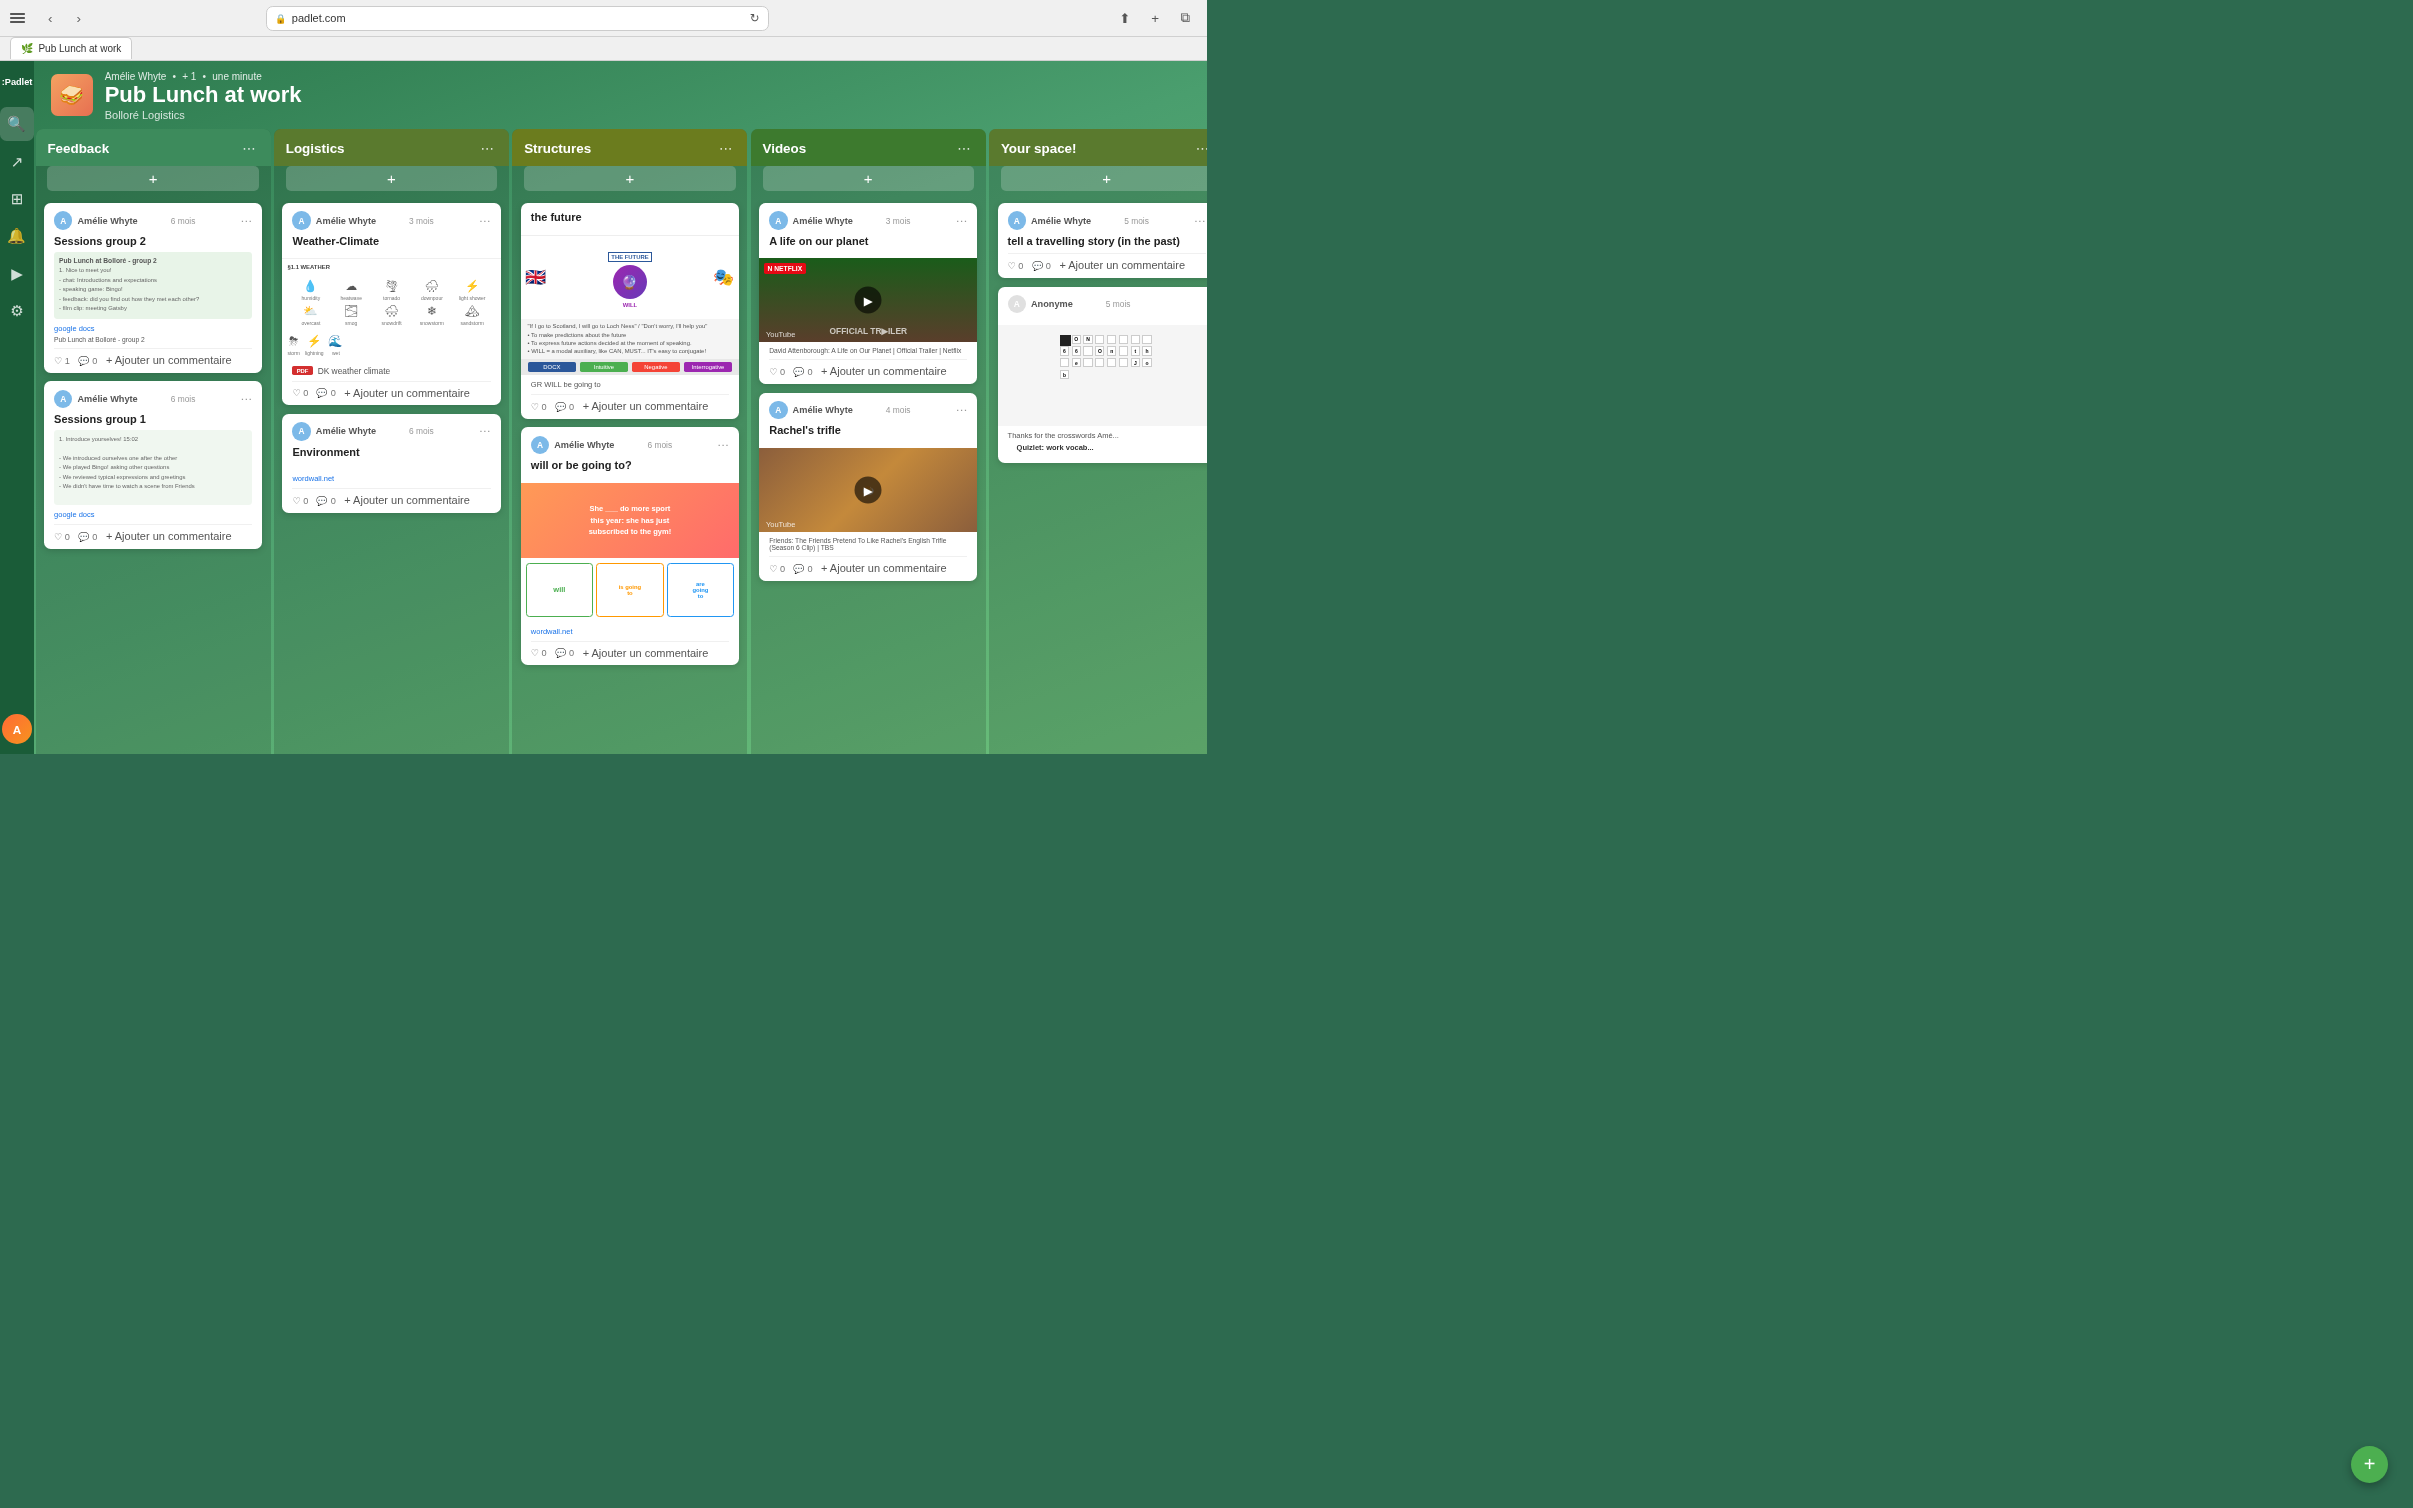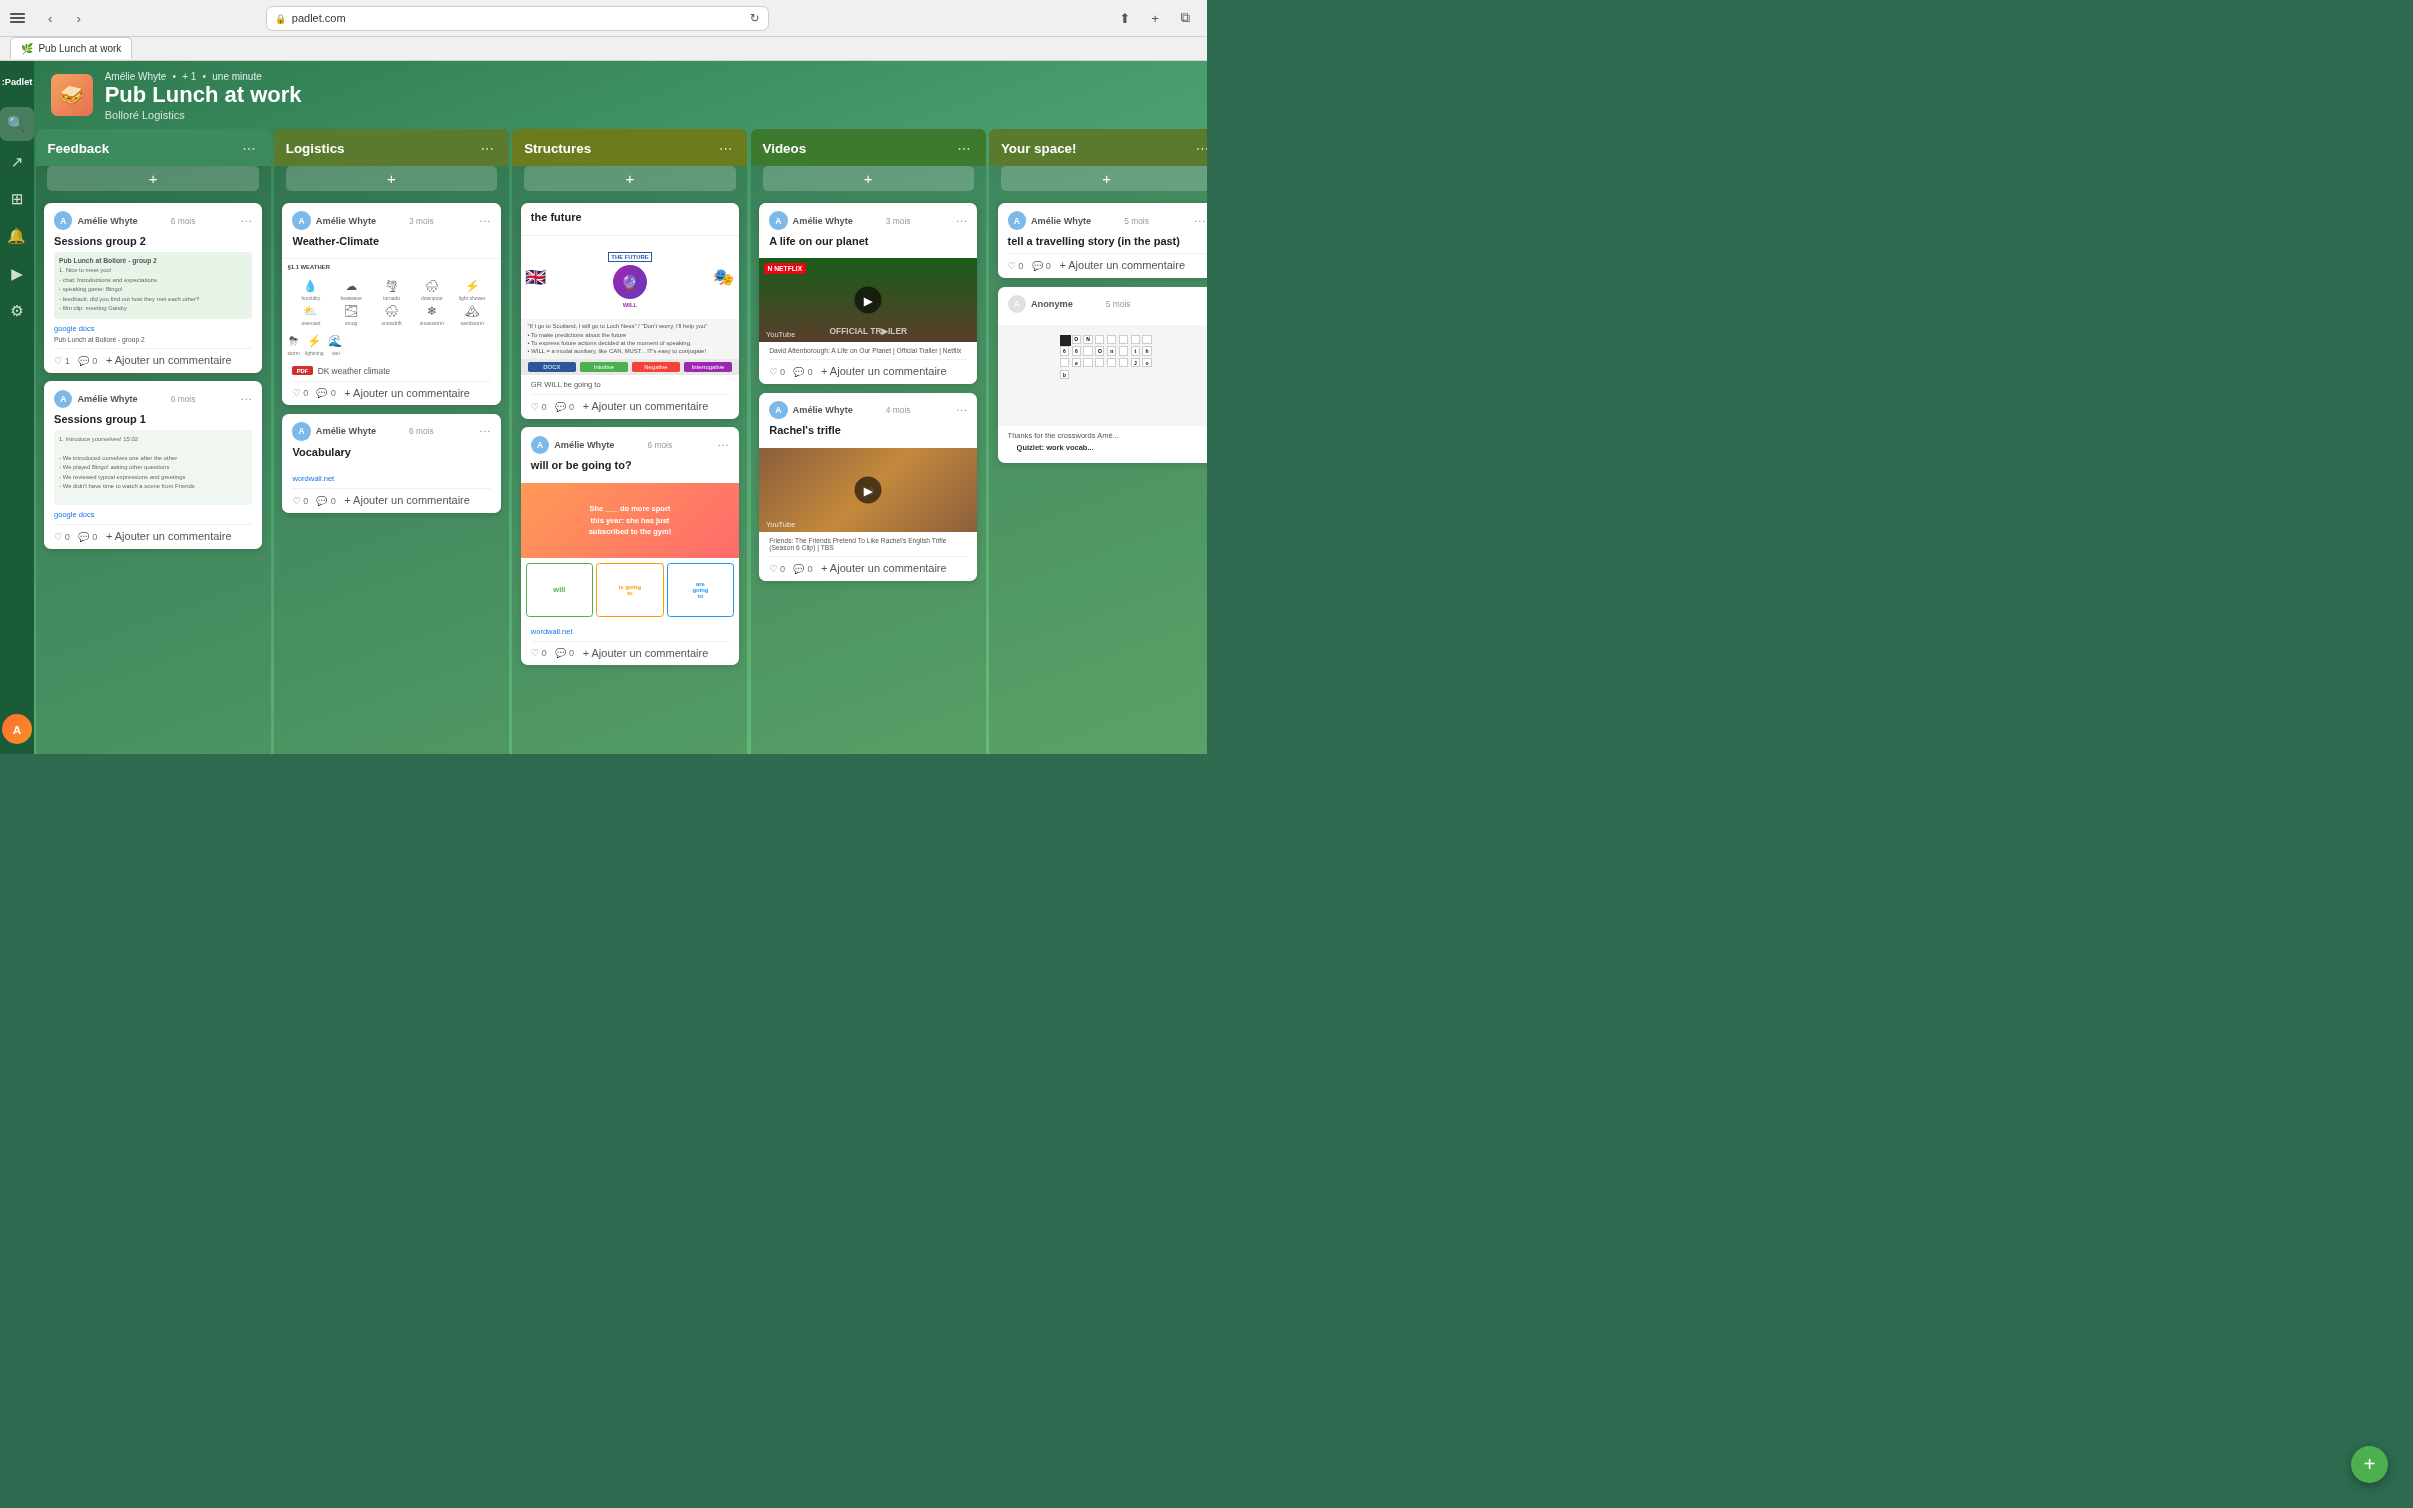--- a/index.html
+++ b/index.html
@@ -471,21 +471,21 @@
           </div>
 
           <div class="card">
             <div class="card-inner">
               <div class="card-header">
                 <div class="card-avatar" style="background:#7cb9e8;">A</div>
                 <span class="card-author">Amélie Whyte</span>
                 <span class="card-time">6 mois</span>
                 <button class="card-menu-btn">⋯</button>
               </div>
-              <div class="card-title">Vocabulary</div>
+              <div class="card-title">Environment</div>
             </div>
             <div class="card-inner" style="padding-top:5px;">
               <div style="font-size:7.5px; color:#1a73e8; margin-bottom:5px;">wordwall.net</div>
               <div class="card-footer">
                 <button class="card-action">♡ 0</button>
                 <button class="card-action">💬 0</button>
                 <button class="card-action-add">+ Ajouter un commentaire</button>
               </div>
             </div>
           </div>

